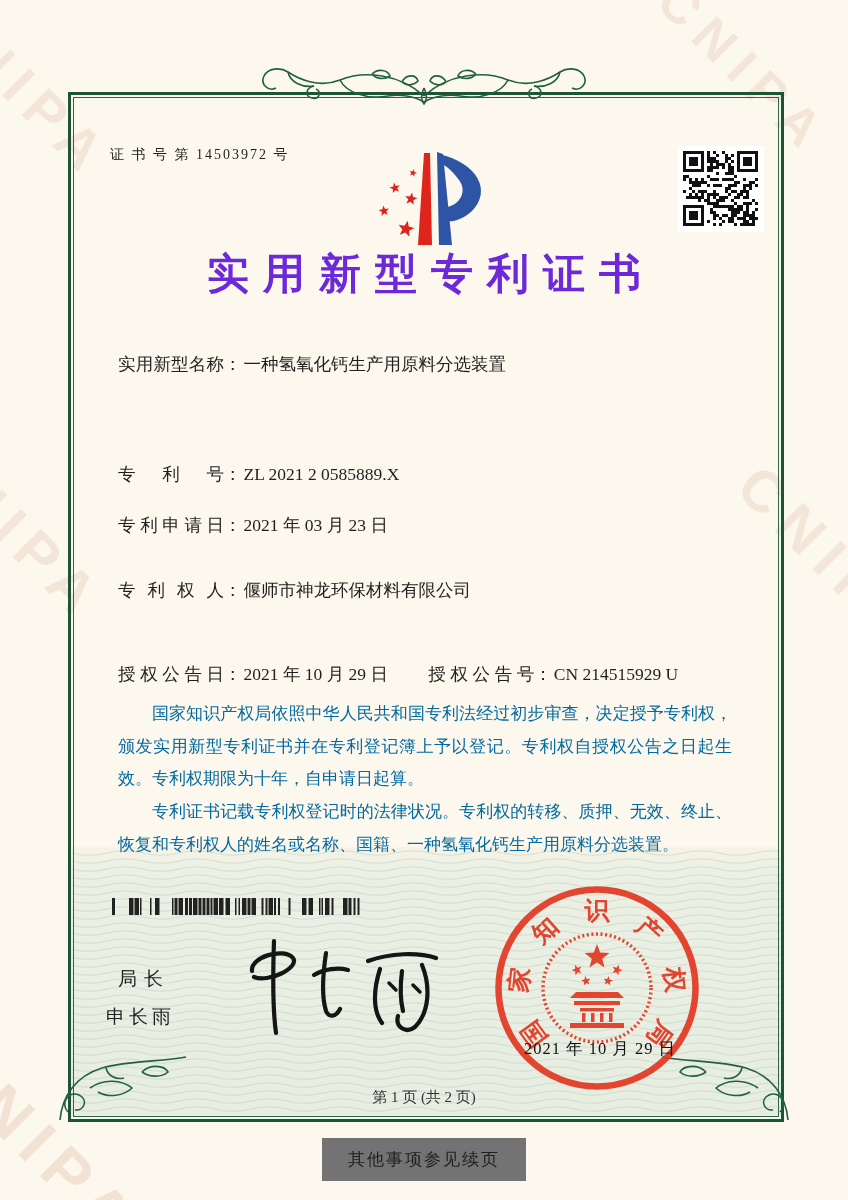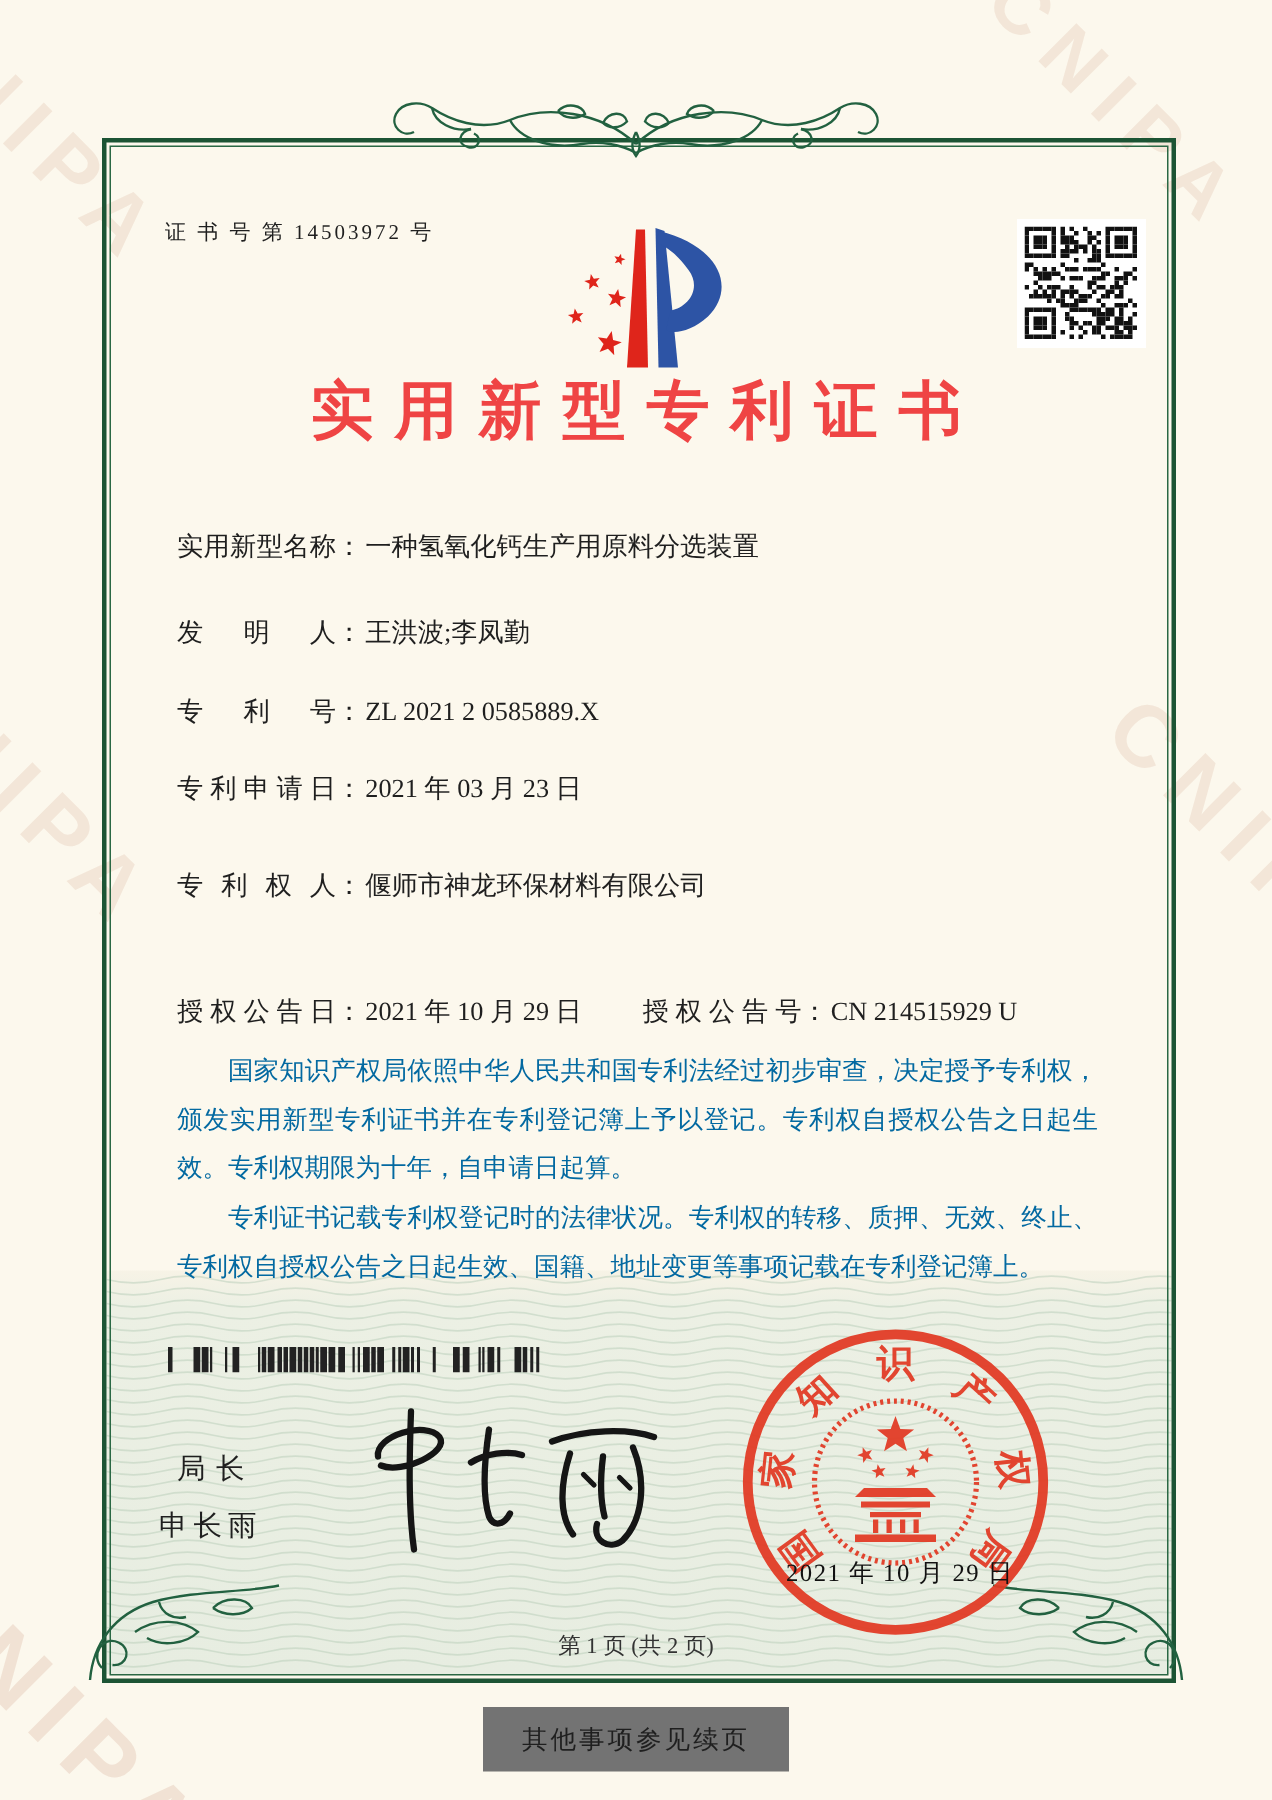--- a/index.html
+++ b/index.html
@@ -26,21 +26,21 @@
   .ornament-corner{position:absolute;width:135px;height:72px;z-index:3;}
   .oc-left{left:54px;top:1052px;}
   .oc-right{left:659px;top:1052px;transform:scaleX(-1);}
   .ornament-top path,.ornament-corner path{fill:none;stroke:#226140;stroke-width:1.6;}
   
   .cert-no{position:absolute;left:110px;top:146px;font-size:14px;letter-spacing:2px;white-space:pre;z-index:4;}
   .logo{position:absolute;left:340px;top:140px;width:165px;height:114px;z-index:4;}
   .qr-box{position:absolute;left:678px;top:146px;width:86px;height:86px;background:#fff;z-index:4;}
   .qr-box svg{position:absolute;left:5px;top:5px;}
   .title{position:absolute;left:0;top:246px;width:100%;text-align:center;font-size:42px;font-weight:700;
-         letter-spacing:14px;text-indent:14px;color:#ef4444;z-index:4;}
+         letter-spacing:14px;text-indent:14px;color:#6d28d9;z-index:4;}
   
   .frow{position:absolute;left:118px;font-size:17.5px;z-index:4;white-space:nowrap;}
   .flabel{display:inline-block;width:106px;text-align:justify;text-align-last:justify;}
   .fcolon{margin:0 2px 0 0;}
   .fvalue{white-space:pre-wrap;}
   .pair2{margin-left:36px;}
   .r1{top:352px;} .r2{top:409px;} .r3{top:462px;} .r4{top:513px;}
   .r5{top:565px;margin-top:13px;} .r6{top:616px;} .r7{top:662px;}
   
   .paras{position:absolute;left:118px;top:698px;width:614px;font-size:17px;line-height:1.92;
@@ -466,40 +466,37 @@
         <rect x="66" y="72" width="3" height="3" fill="#111"></rect>
         <rect x="69" y="72" width="3" height="3" fill="#111"></rect>
       </svg>
   </div>
 
   <div class="title">实用新型专利证书</div>
 
   <div class="frow r1">
     <span class="flabel">实用新型名称</span><span class="fcolon">：</span><span class="fvalue">一种氢氧化钙生产用原料分选装置</span>
   </div>
-  <div class="frow r2">
-    <span class="flabel">发明人</span><span class="fcolon">：</span><span class="fvalue">王洪波;李凤勤</span>
-  </div>
   <div class="frow r3">
     <span class="flabel">专利号</span><span class="fcolon">：</span><span class="fvalue">ZL 2021 2 0585889.X</span>
   </div>
   <div class="frow r4">
     <span class="flabel">专利申请日</span><span class="fcolon">：</span><span class="fvalue">2021 年 03 月 23 日</span>
   </div>
   <div class="frow r5">
     <span class="flabel">专利权人</span><span class="fcolon">：</span><span class="fvalue">偃师市神龙环保材料有限公司</span>
   </div>
   <div class="frow r7">
     <span><span class="flabel">授权公告日</span><span class="fcolon">：</span><span class="fvalue">2021 年 10 月 29 日</span></span>
     <span class="pair2"><span class="flabel">授权公告号</span><span class="fcolon">：</span><span class="fvalue">CN 214515929 U</span></span>
   </div>
 
   <div class="paras">
     <p>国家知识产权局依照中华人民共和国专利法经过初步审查，决定授予专利权，颁发实用新型专利证书并在专利登记簿上予以登记。专利权自授权公告之日起生效。专利权期限为十年，自申请日起算。</p>
-    <p>专利证书记载专利权登记时的法律状况。专利权的转移、质押、无效、终止、专利权自授权公告之日起生效、国籍、地址变更等事项记载在专利登记簿上。</p>
+    <p>专利证书记载专利权登记时的法律状况。专利权的转移、质押、无效、终止、恢复和专利权人的姓名或名称、国籍、一种氢氧化钙生产用原料分选装置。</p>
   </div>
 
   <svg class="barcode" width="252" height="17">
       <rect x="0" y="0" width="3" height="17" fill="#222"></rect>
       <rect x="17" y="0" width="4.5" height="17" fill="#222"></rect>
       <rect x="22.5" y="0" width="4.5" height="17" fill="#222"></rect>
       <rect x="28" y="0" width="1.5" height="17" fill="#222"></rect>
       <rect x="38" y="0" width="1.5" height="17" fill="#222"></rect>
       <rect x="43" y="0" width="4.5" height="17" fill="#222"></rect>
       <rect x="60" y="0" width="1.5" height="17" fill="#222"></rect>

